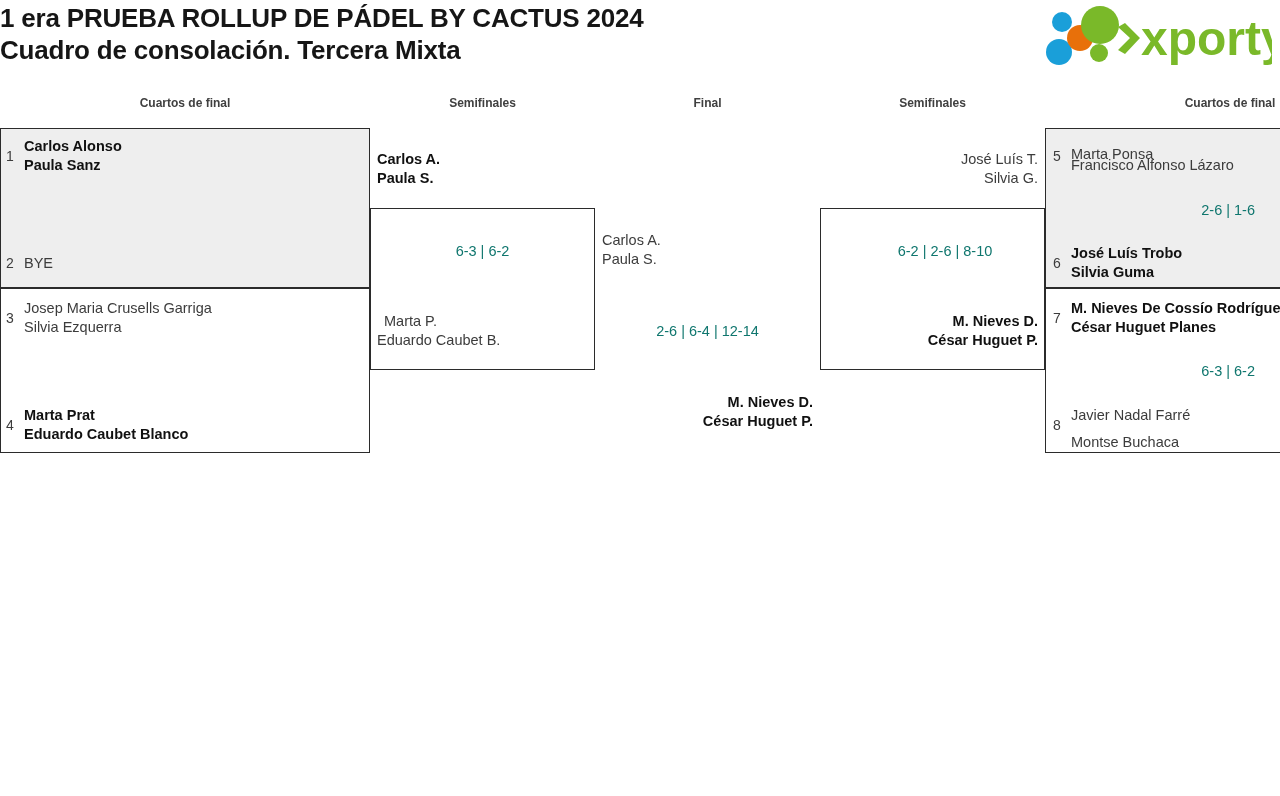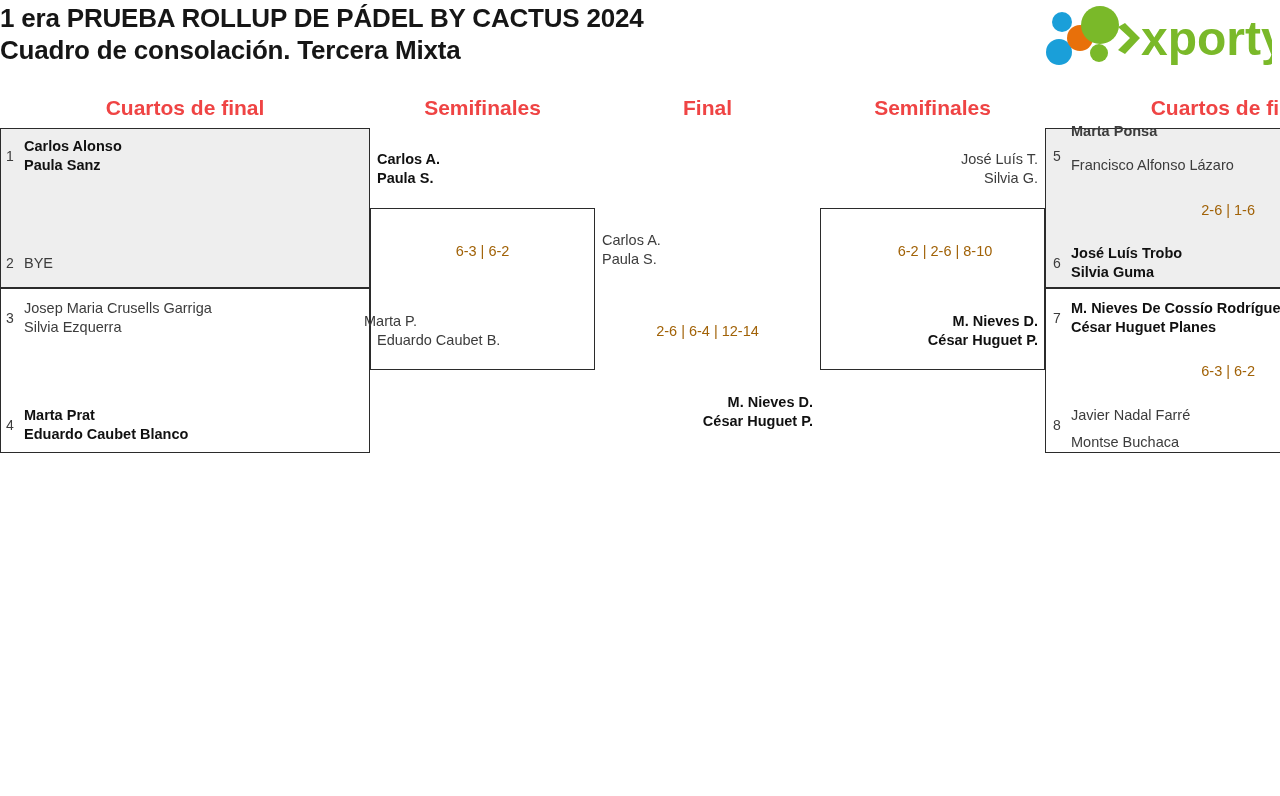--- a/index.html
+++ b/index.html
@@ -24,21 +24,21 @@
 
   .logo {
     position: absolute; right: 8px; top: 5px;
     width: 230px; height: 62px;
   }
   .logo svg { display: block; }
 
   
   .col-head {
     position: absolute; top: 96px;
-    font-size: 21px; font-weight: 700; color: #ef4444;
+    font-size: 12px; font-weight: 700; color: #404040;
     text-align: center; white-space: nowrap;
   }
 
   
   .box {
     position: absolute;
     border: 1px solid #2b2b2b;
   }
   .box.shaded { background: #eeeeee; }
   .box.plain  { background: #ffffff; }
@@ -52,21 +52,21 @@
   .team {
     position: absolute;
     font-size: 14.5px; line-height: 19px;
     color: #3c3c3c; white-space: nowrap;
   }
   .team.win { color: #111111; font-weight: 700; }
   .team.right { text-align: right; }
 
   .score {
     position: absolute;
-    font-size: 14.5px; color: #a16207; white-space: nowrap;
+    font-size: 14.5px; color: #0f766e; white-space: nowrap;
   }
   .score.ctr   { text-align: center; }
   .score.right { text-align: right; }
   .score sup { font-size: 9.5px; vertical-align: super; line-height: 0; }
 </style>
 </head>
 <body>
 
 <div id="root">
 
@@ -106,40 +106,40 @@
   <div class="team" style="left:24px;top:318px;">Silvia Ezquerra</div>
   <div class="seed" style="left:0px;top:417px;">4</div>
   <div class="team win" style="left:24px;top:406px;">Marta Prat</div>
   <div class="team win" style="left:24px;top:425px;">Eduardo Caubet Blanco</div>
 
   <div class="team win" style="left:377px;top:150px;">Carlos A.</div>
   <div class="team win" style="left:377px;top:169px;">Paula S.</div>
 
   <div class="box plain" style="left:370px;top:208px;width:225px;height:162px;"></div>
   <div class="score ctr" style="left:370px;top:243px;width:225px;">6-3 | 6-2</div>
-  <div class="team" style="left:364px;top:312px;text-align:right;">Marta P.</div>
+  <div class="team" style="left:384px;top:312px;text-align:right;">Marta P.</div>
   <div class="team" style="left:377px;top:331px;">Eduardo Caubet B.</div>
 
   <div class="team" style="left:602px;top:231px;">Carlos A.</div>
   <div class="team" style="left:602px;top:250px;">Paula S.</div>
   <div class="score ctr" style="left:595px;top:323px;width:225px;">2-6 | 6-4 | 12-14</div>
   <div class="team win right" style="left:513px;top:393px;width:300px;">M. Nieves D.</div>
   <div class="team win right" style="left:513px;top:412px;width:300px;">César Huguet P.</div>
 
   <div class="team right" style="left:745px;top:150px;width:293px;">José Luís T.</div>
   <div class="team right" style="left:745px;top:169px;width:293px;">Silvia G.</div>
 
   <div class="box plain" style="left:820px;top:208px;width:225px;height:162px;"></div>
   <div class="score ctr" style="left:820px;top:243px;width:250px;">6-2 | 2-6 | 8-10</div>
   <div class="team win right" style="left:745px;top:312px;width:293px;">M. Nieves D.</div>
   <div class="team win right" style="left:745px;top:331px;width:293px;">César Huguet P.</div>
 
   <div class="box shaded" style="left:1045px;top:128px;width:370px;height:160px;"></div>
   <div class="seed" style="left:1047px;top:148px;">5</div>
-  <div class="team" style="left:1071px;top:122px;font-weight:bold;">Marta Ponsa</div>
+  <div class="team" style="left:1071px;top:145px;">Marta Ponsa</div>
   <div class="team" style="left:1071px;top:156px;">Francisco Alfonso Lázaro</div>
   <div class="score right" style="left:1055px;top:202px;width:200px;">2-6 | 1-6</div>
   <div class="seed" style="left:1047px;top:255px;">6</div>
   <div class="team win" style="left:1071px;top:244px;">José Luís Trobo</div>
   <div class="team win" style="left:1071px;top:263px;">Silvia Guma</div>
 
   <div class="box plain" style="left:1045px;top:288px;width:370px;height:165px;"></div>
   <div class="seed" style="left:1047px;top:310px;">7</div>
   <div class="team win" style="left:1071px;top:299px;">M. Nieves De Cossío Rodríguez</div>
   <div class="team win" style="left:1071px;top:318px;">César Huguet Planes</div>

